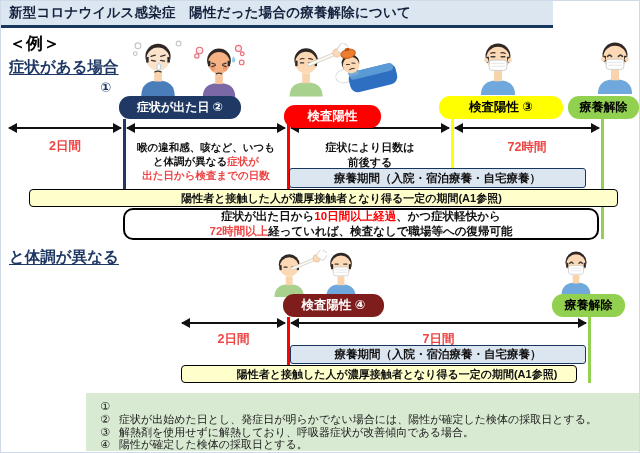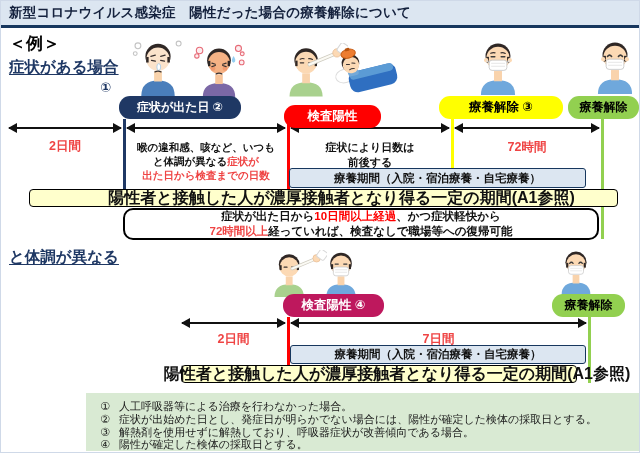--- a/index.html
+++ b/index.html
@@ -2,21 +2,21 @@
 <html lang="ja"><head>
 <meta charset="utf-8">
 <style>
   html,body{margin:0;padding:0;background:#eee;}
   .page{
     position:relative;width:640px;height:453px;background:#fff;
     font-family:"Liberation Sans","DejaVu Sans",sans-serif;
     overflow:hidden;border:1px solid #cfd9e8;box-sizing:border-box;
   }
   .titlebar{
-    position:absolute;left:0;top:0;width:640px;height:27px;
+    position:absolute;left:0;top:0;width:552px;height:27px;
     background:#dce6f1;border-bottom:3px solid #17375e;
     display:flex;align-items:center;padding-left:8px;box-sizing:border-box;
     font-size:13.5px;font-weight:bold;color:#14213d;letter-spacing:.2px;
   }
   .example{position:absolute;left:8px;top:31px;font-size:17px;font-weight:bold;color:#000;}
   .sec-head{
     position:absolute;font-size:15.5px;font-weight:bold;color:#1f3864;
     text-decoration:underline;text-underline-offset:2px;
   }
   .note-ref{position:absolute;font-size:13px;font-weight:bold;color:#1f3864;}
@@ -42,21 +42,21 @@
   .bold{font-weight:bold;}
   .ured{color:#ff0000;font-weight:bold;text-underline-offset:1px;}
   .care{
     position:absolute;background:#dce6f1;border:1.2px solid #17375e;border-radius:3px;
     display:flex;align-items:center;justify-content:center;
     font-size:11.5px;font-weight:bold;color:#111;z-index:3;box-sizing:border-box;white-space:nowrap;
   }
   .contact{
     position:absolute;background:#ffffcc;border:1.5px solid #000;border-radius:4px;
     display:flex;align-items:center;justify-content:center;
-    font-size:16px;font-weight:bold;color:#111;z-index:3;box-sizing:border-box;white-space:nowrap;padding-left:36px;
+    font-size:11px;font-weight:bold;color:#111;z-index:3;box-sizing:border-box;white-space:nowrap;padding-left:36px;
   }
   .rule{
     position:absolute;background:#fff;border:2px solid #000;border-radius:10px;
     display:flex;flex-direction:column;align-items:center;justify-content:center;
     font-size:11.5px;font-weight:bold;color:#111;z-index:3;box-sizing:border-box;
     text-align:center;line-height:1.3;
   }
   .notes{
     position:absolute;left:85px;top:392px;width:553px;height:58px;background:#d9ead3;
     box-sizing:border-box;padding:7px 6px 0 14px;font-size:11px;color:#1a1a1a;z-index:2;
@@ -172,21 +172,21 @@
     <rect x="30" y="16.5" width="2.2" height="5" fill="#2f2725"></rect>
     <circle cx="11.6" cy="19.5" r="1.9" fill="#fcd9b4"></circle>
     <circle cx="32.4" cy="19.5" r="1.9" fill="#fcd9b4"></circle>
     <rect x="14.2" y="19.4" width="15.6" height="9" rx="2.6" fill="#fff" stroke="#c9c9c9" stroke-width=".8"></rect>
     <path d="M16 22.2 H28.2 M16 24.8 H28.2" stroke="#e3e3e3" stroke-width=".8"></path>
     <path d="M15.4 17 Q17.2 14.8 19 17 M25 17 Q26.8 14.8 28.6 17" stroke="#3c3c3c" stroke-width="1.4" stroke-linecap="round" fill="none"></path>
   </svg>
 
   <div class="ms" style="left:118px;top:95px;width:122px;background:#1f3864;color:#fff;font-size:12px;">症状が出た日 ②</div>
   <div class="ms" style="left:283px;top:95px;width:97px;background:#ff0000;color:#fff;margin-top:9px;">検査陽性</div>
-  <div class="ms" style="left:438px;top:95px;width:124px;background:#ffff00;color:#000;">療養解除 ③</div>
+  <div class="ms" style="left:438px;top:95px;width:124px;background:#ffff00;color:#000;">検査陽性 ③</div>
   <div class="ms" style="left:567px;top:95px;width:71px;background:#92d050;color:#000;font-size:12px;">療養解除</div>
 
   <div class="vline" style="left:122px;top:118px;height:70px;background:#1f3864;"></div>
   <div class="vline" style="left:286px;top:118px;height:70px;background:#ff0000;"></div>
   <div class="vline" style="left:450px;top:118px;height:49px;background:#ffff00;"></div>
   <div class="vline" style="left:600px;top:118px;height:120px;background:#92d050;"></div>
 
   <div class="arrow" style="left:8px;top:126px;width:112px;"></div>
   <div class="arrow" style="left:126px;top:126px;width:158px;"></div>
   <div class="arrow" style="left:290px;top:126px;width:158px;"></div>
@@ -246,38 +246,37 @@
     <rect x="18.5" y="29" width="7" height="9" fill="#f9d3ac"></rect>
     <circle cx="22" cy="15.8" r="11" fill="#2f2725"></circle>
     <circle cx="22" cy="17.8" r="10.2" fill="#fcd9b4"></circle>
     <rect x="11.8" y="16.5" width="2.2" height="5" fill="#2f2725"></rect>
     <rect x="30" y="16.5" width="2.2" height="5" fill="#2f2725"></rect>
     <rect x="14.2" y="19.4" width="15.6" height="9" rx="2.6" fill="#fff" stroke="#c9c9c9" stroke-width=".8"></rect>
     <path d="M16 22.2 H28.2 M16 24.8 H28.2" stroke="#e3e3e3" stroke-width=".8"></path>
     <path d="M15.4 17 Q17.2 14.8 19 17 M25 17 Q26.8 14.8 28.6 17" stroke="#3c3c3c" stroke-width="1.4" stroke-linecap="round" fill="none"></path>
   </svg>
 
-  <div class="ms" style="left:282px;top:293px;width:101px;background:#be185d;color:#fff;">検査陽性 ④</div>
+  <div class="ms" style="left:282px;top:293px;width:101px;background:#7f1d1d;color:#fff;">検査陽性 ④</div>
   <div class="ms" style="left:551px;top:293px;width:73px;background:#92d050;color:#000;font-size:12px;">療養解除</div>
 
   <div class="vline" style="left:286px;top:316px;height:66px;background:#ff0000;"></div>
   <div class="vline" style="left:587px;top:316px;height:66px;background:#92d050;"></div>
 
   <div class="arrow" style="left:181px;top:321px;width:103px;"></div>
   <div class="arrow" style="left:290px;top:321px;width:295px;"></div>
   <div class="lbl red bold" style="left:181px;top:330px;width:103px;font-size:12.5px;">2日間</div>
   <div class="lbl red bold" style="left:290px;top:330px;width:295px;font-size:12.5px;text-align:center;">7日間</div>
 
   <div class="care" style="left:289px;top:344px;width:296px;height:19px;">療養期間（入院・宿泊療養・自宅療養）</div>
   <div class="contact" style="left:180px;top:364px;width:396px;height:18px;">陽性者と接触した人が濃厚接触者となり得る一定の期間(A1参照)</div>
 
   <div class="notes">
     <div class="note-line">
       <span class="num">①</span>
-        <span>人工呼吸器等による治療を行わなかった場合。</span>
     </div>
     <div class="note-line">
       <span class="num">②</span>
         <span>症状が出始めた日とし、発症日が明らかでない場合には、陽性が確定した検体の採取日とする。</span>
     </div>
     <div class="note-line">
       <span class="num">③</span>
         <span>解熱剤を使用せずに解熱しており、呼吸器症状が改善傾向である場合。</span>
     </div>
     <div class="note-line">

